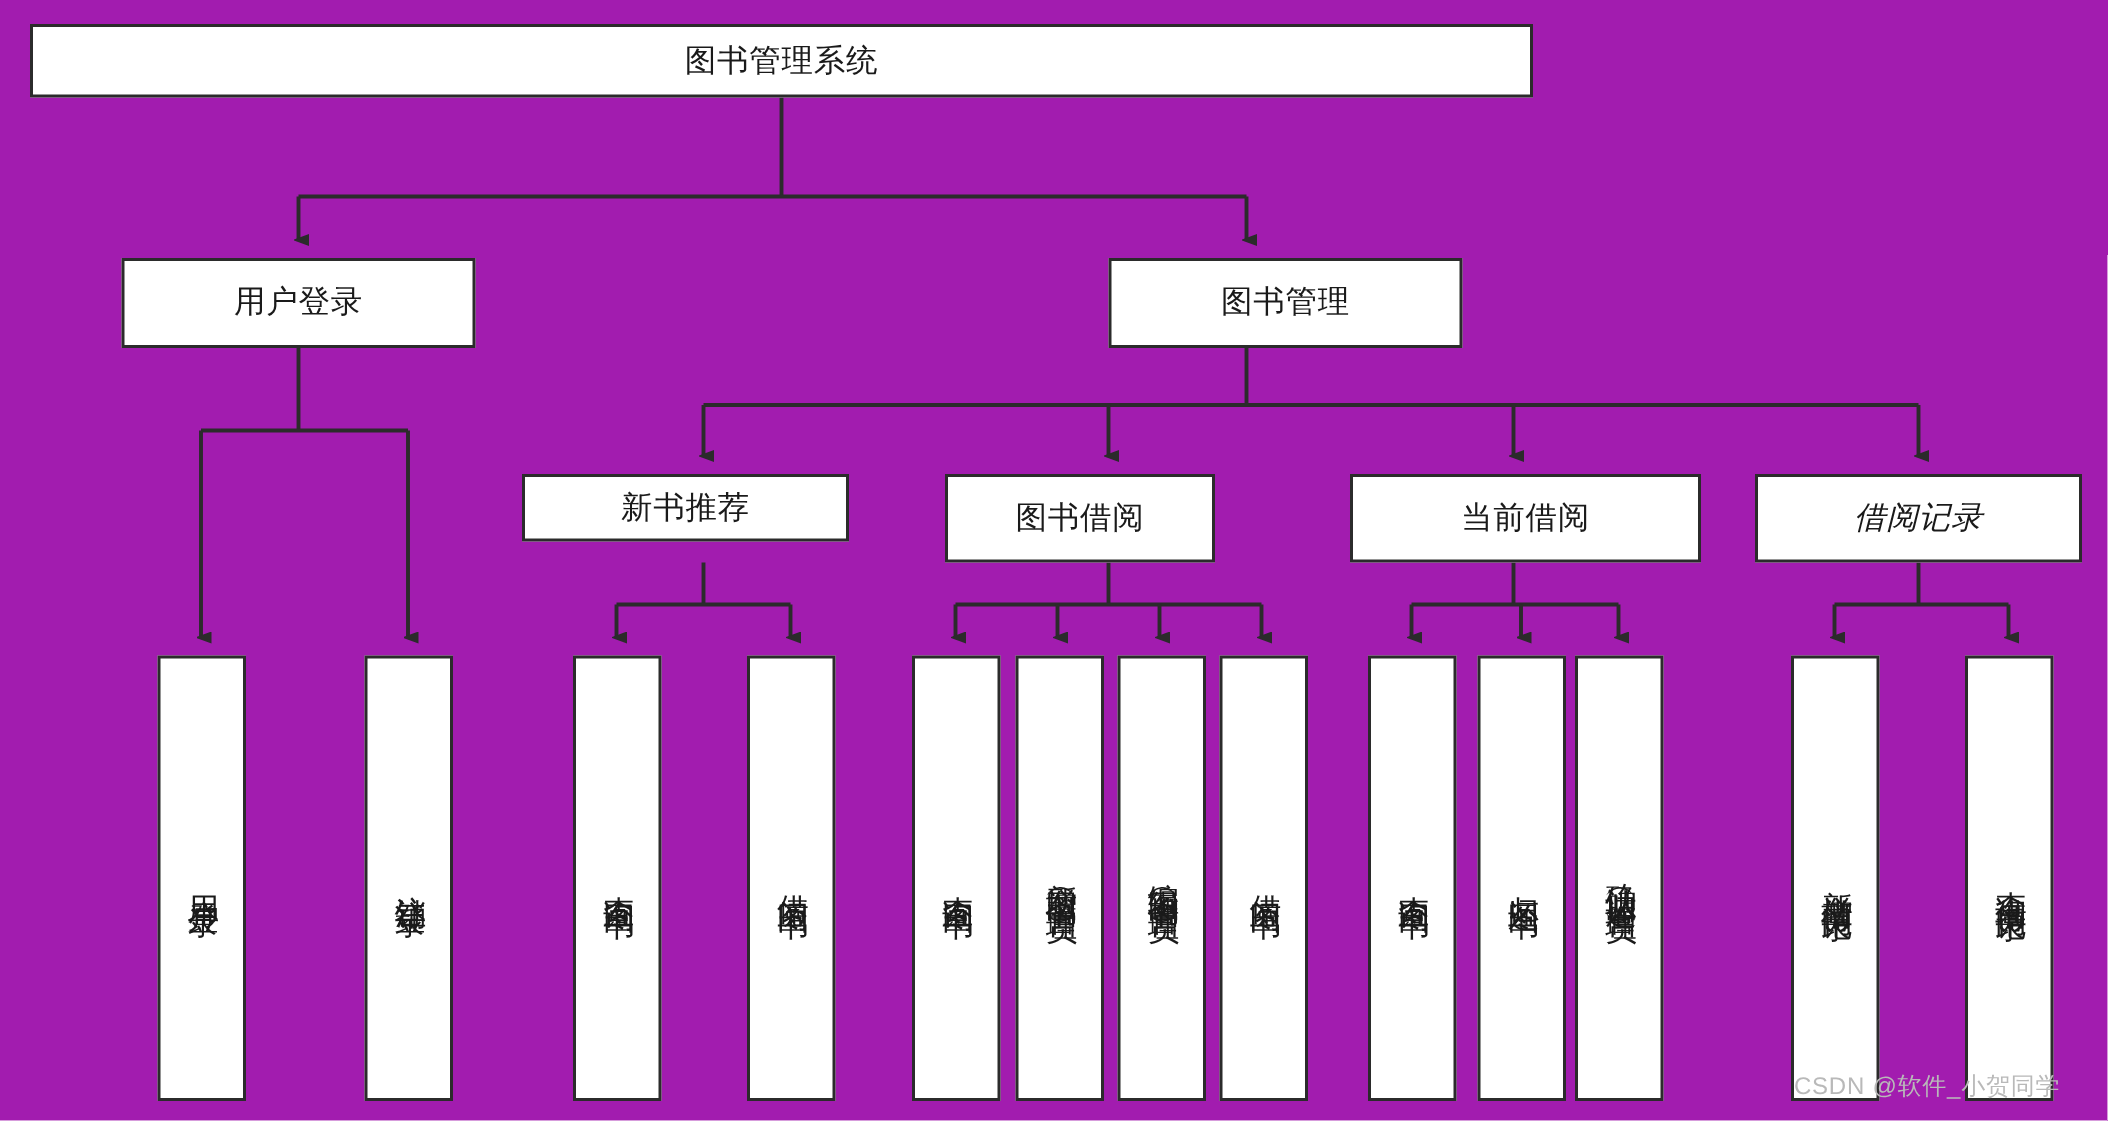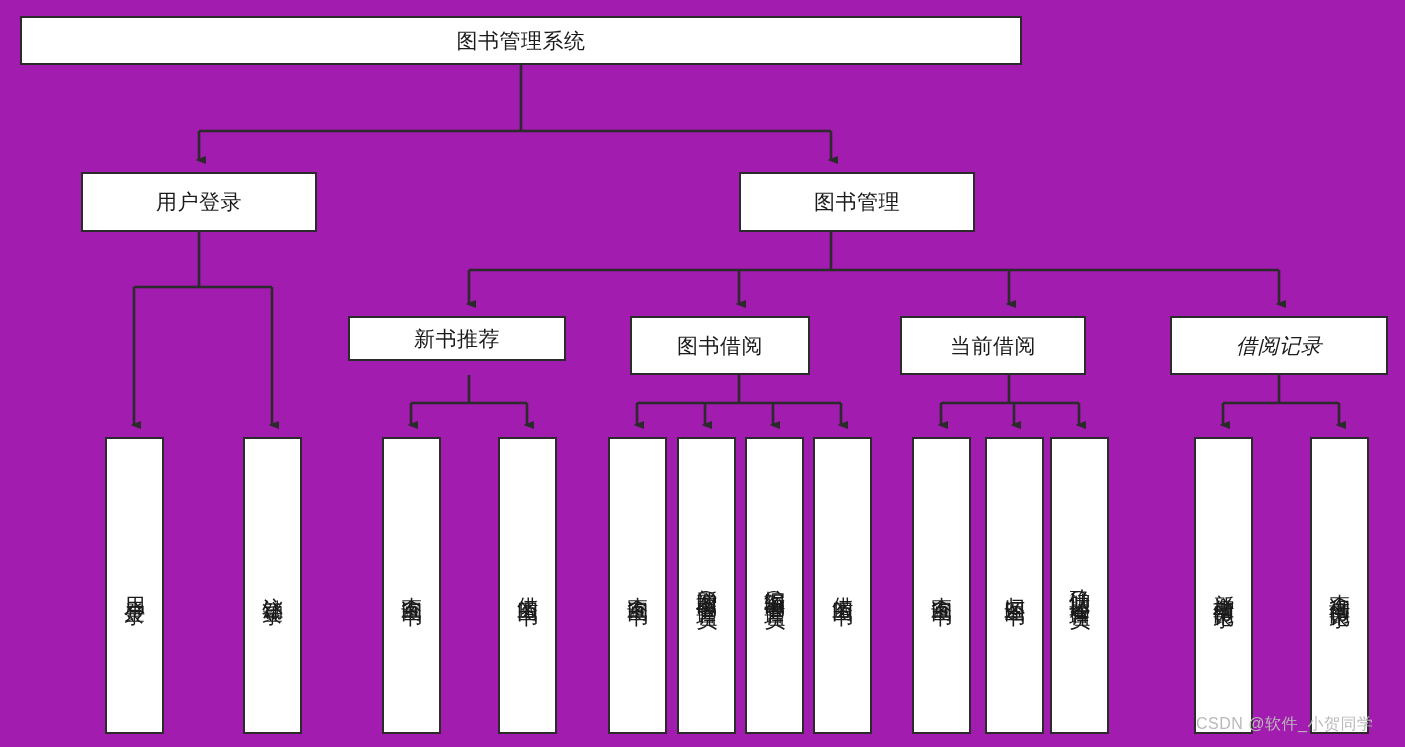--- a/index.html
+++ b/index.html
@@ -126,21 +126,21 @@
   <div class="node horiz" style="left:711px; top:172px; width:236px; height:60px;margin-left:28px;">
     <span class="label">图书管理</span>
   </div>
 
   <div class="node horiz" style="left:348px; top:316px; width:218px; height:45px;">
     <span class="label">新书推荐</span>
   </div>
   <div class="node horiz" style="left:630px; top:316px; width:180px; height:59px;">
     <span class="label">图书借阅</span>
   </div>
-  <div class="node horiz" style="left:900px; top:316px; width:186px; height:59px;">
+  <div class="node horiz" style="left:900px; top:316px; width:234px; height:59px;">
     <span class="label">当前借阅</span>
   </div>
   <div class="node horiz" style="left:1170px; top:316px; width:218px; height:59px;font-style:italic;">
     <span class="label">借阅记录</span>
   </div>
 
   <div class="node vert" style="left:105px; top:437px; width:59px; height:297px;">
     <span class="label">用户登录</span>
   </div>
   <div class="node vert" style="left:243px; top:437px; width:59px; height:297px;">

